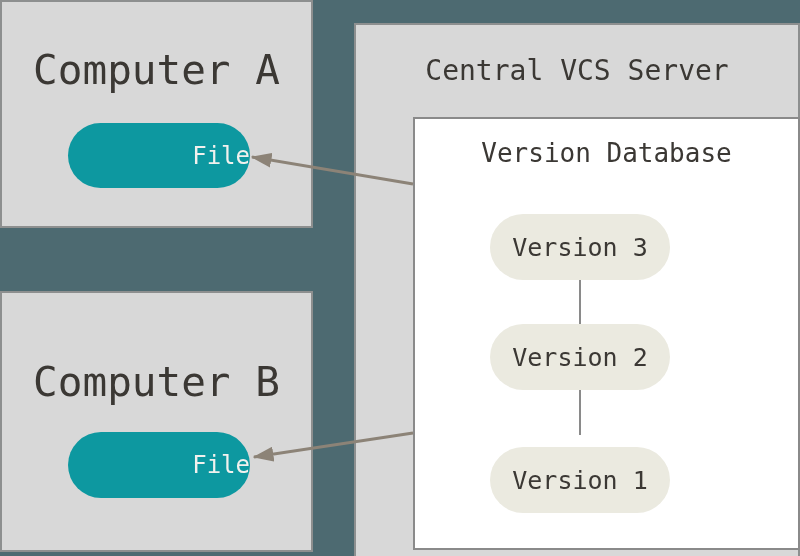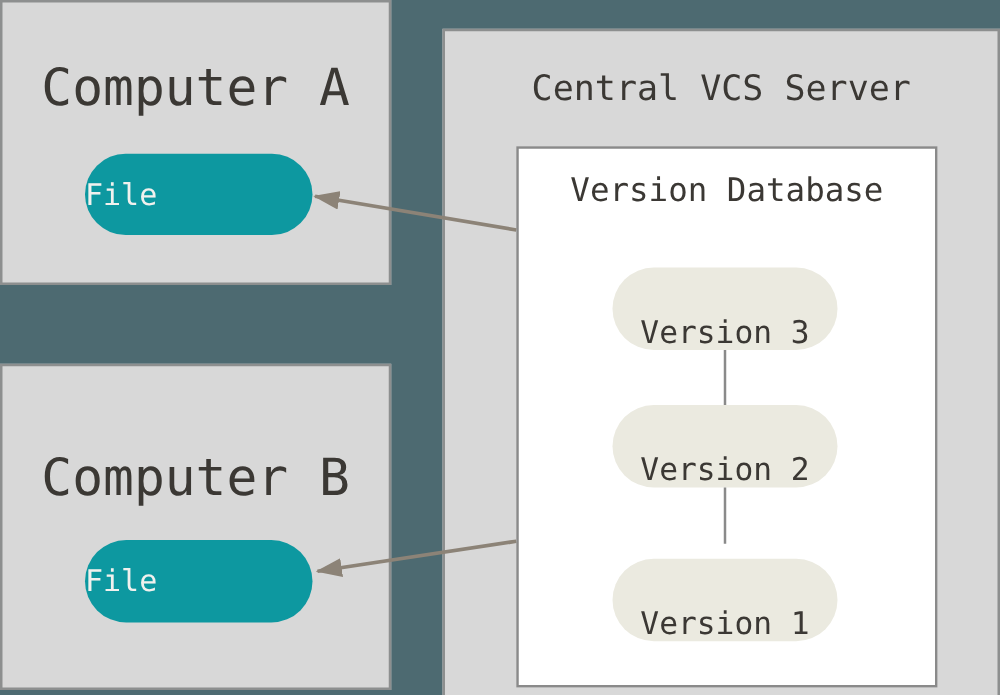--- a/index.html
+++ b/index.html
@@ -40,41 +40,41 @@
   .server-title{
     position:absolute;left:0;top:29px;width:100%;
     text-align:center;color:var(--text-dark);
     font-size:28px;line-height:34px;white-space:pre;
   }
 
   .file-pill{
     position:absolute;
     background:var(--file-pill-fill);
     border-radius:33px;
-    display:flex;align-items:center;justify-content:flex-start;
+    display:flex;align-items:center;justify-content:flex-end;
     color:var(--file-pill-text);font-size:24px;
   }
   #computer-a .file-pill{left:66px;top:121px;width:182px;height:65px;}
   #computer-b .file-pill{left:66px;top:139px;width:182px;height:66px;}
 
   #database{
-    position:absolute;left:57px;top:92px;width:337px;height:433px;
+    position:absolute;left:57px;top:92px;width:387px;height:433px;
     background:var(--database-fill);
     border:2px solid var(--database-border);
   }
   .database-title{
     position:absolute;left:0;top:19px;width:100%;
     text-align:center;color:var(--text-dark);
     font-size:26px;line-height:30px;white-space:pre;
   }
   .version-pill{
     position:absolute;left:75px;width:180px;height:66px;
     background:var(--version-pill-fill);
     border-radius:33px;
-    display:flex;align-items:flex-end;justify-content:center;
+    display:flex;align-items:center;justify-content:center;
     color:var(--text-dark);font-size:25px;
   }
   #version-pill-3{top:95px;}
   #version-pill-2{top:205px;}
   #version-pill-1{top:328px;}
   .connector{
     position:absolute;left:164px;width:2px;
     background:var(--connector);
   }
   #connector-3-2{top:161px;height:44px;}

